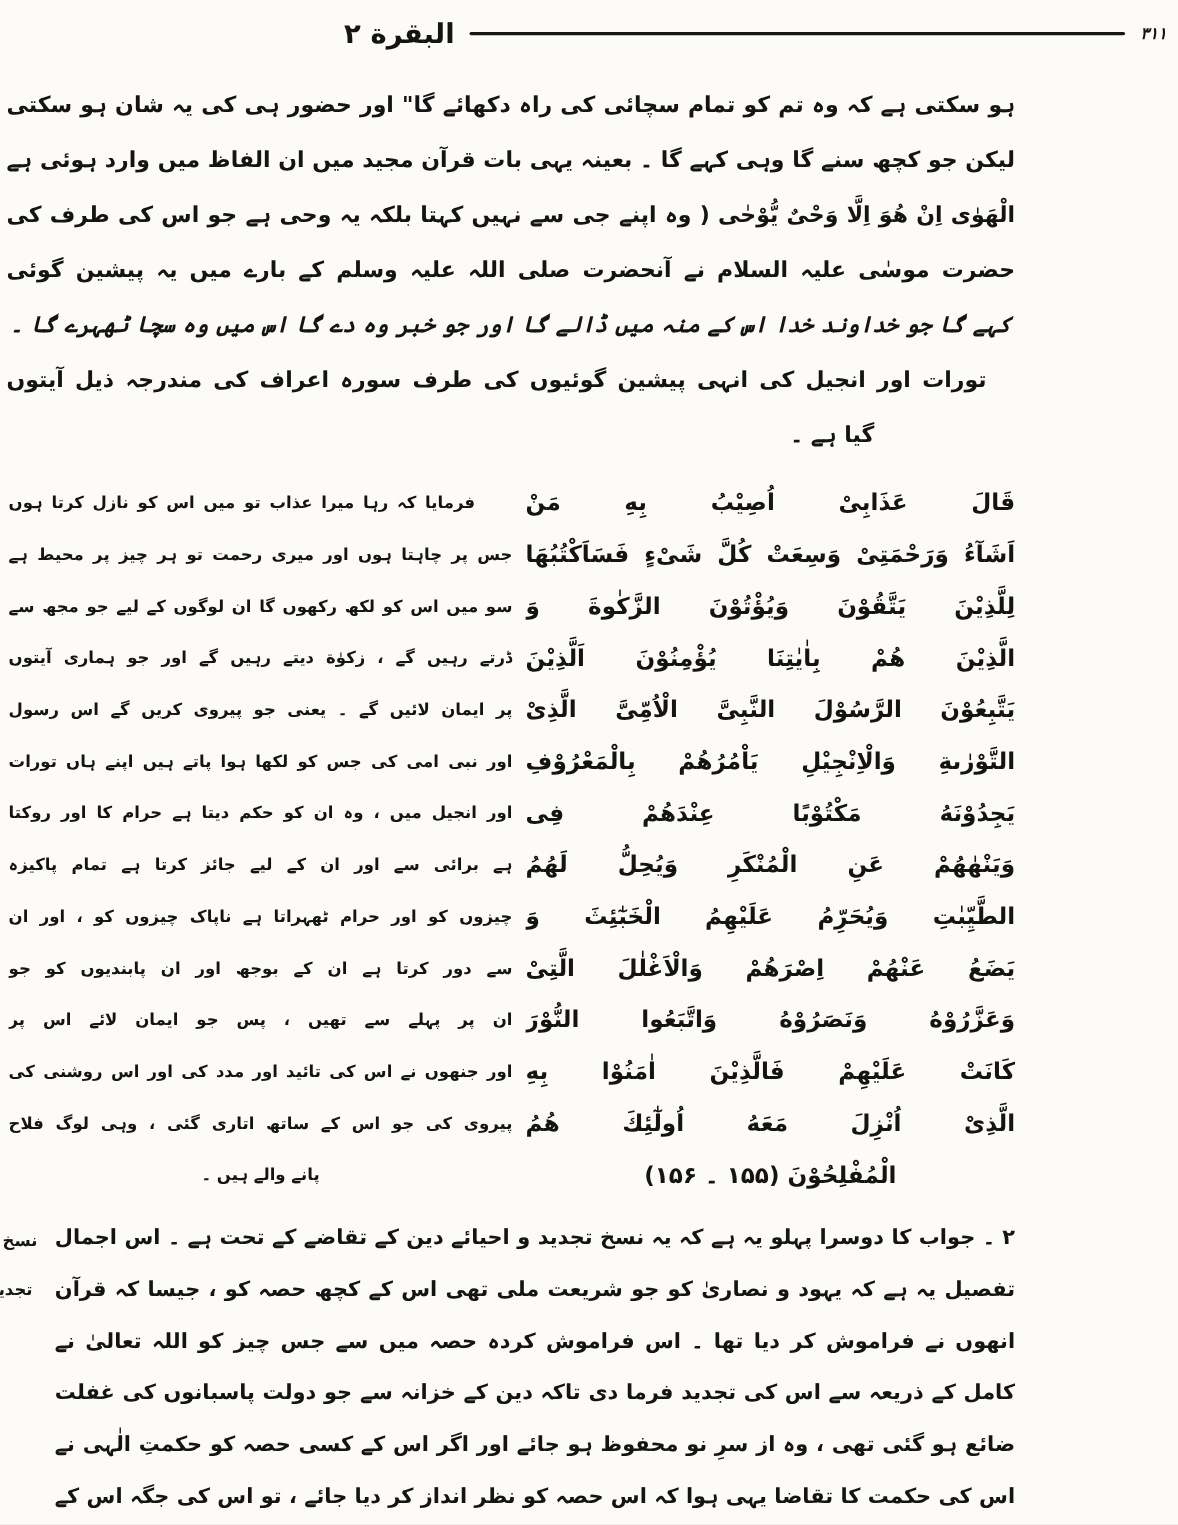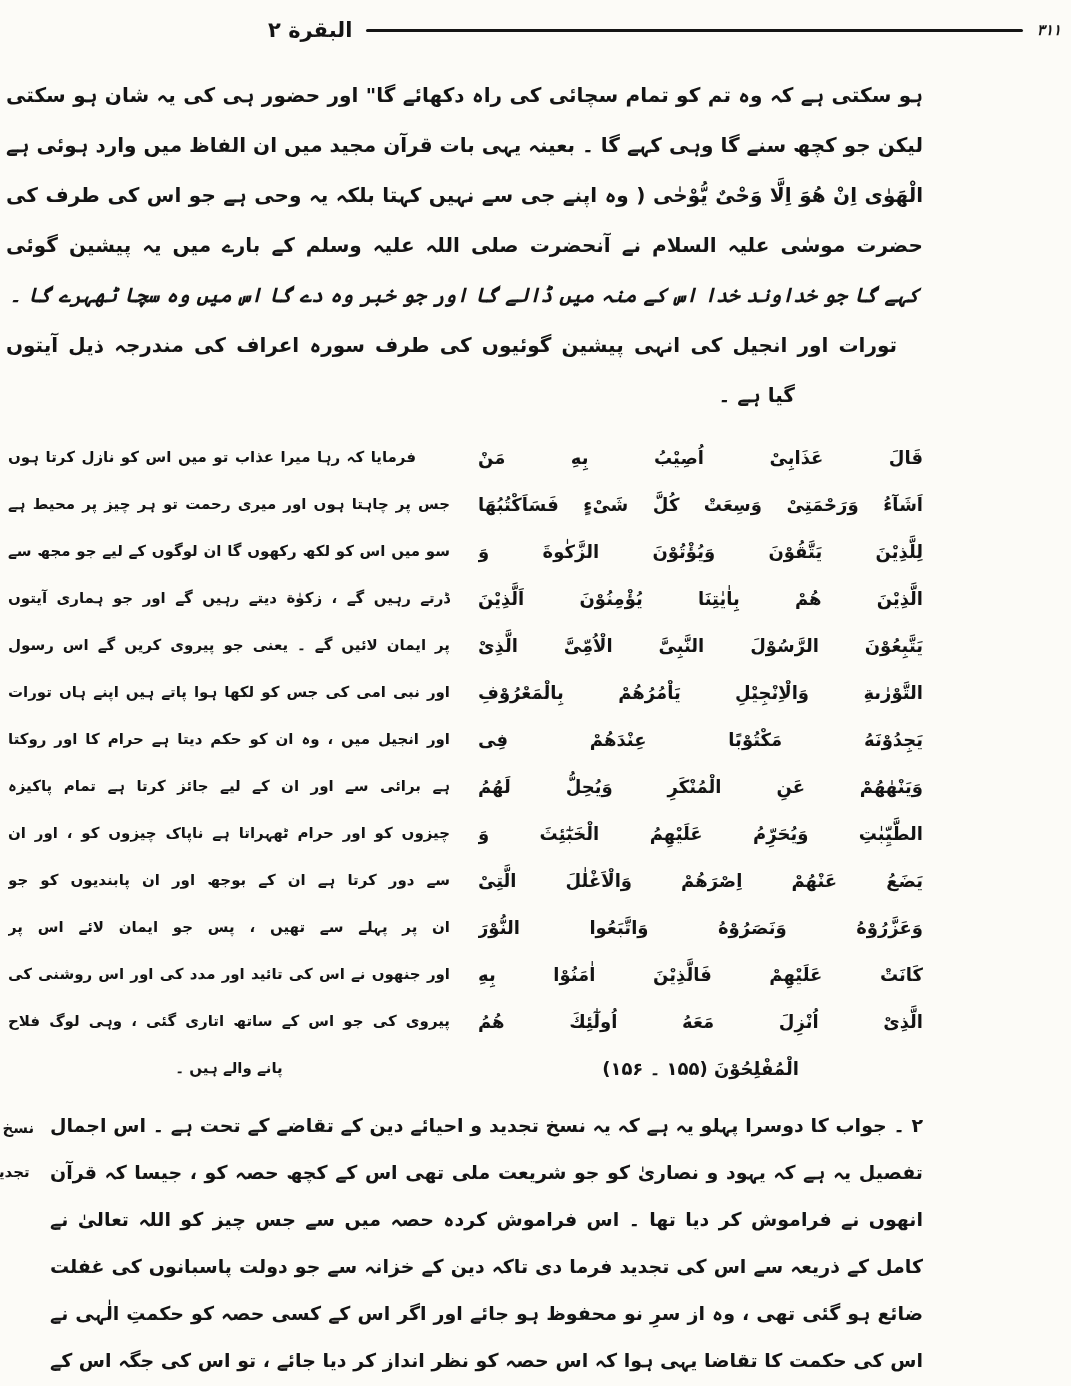--- a/index.html
+++ b/index.html
@@ -17,21 +17,21 @@
     padding-top:12px;
   }
   
   .hdr{
     display:flex;align-items:center;
     height:36px;
     padding-right:10px;padding-left:268px;
   }
   .hdr .pgnum{font-size:15px;letter-spacing:1px;font-style:italic;}
   .hdr .rule{flex:1;height:3px;background:#151515;margin:0 14px;border-radius:2px;}
-  .hdr .chapter{font-size:21px;white-space:nowrap;}
+  .hdr .chapter{font-size:25px;white-space:nowrap;margin-left:45px;}
   
   .content{padding:0 148px 0 6px;} 
   
   .content{padding-right:0;padding-left:0;margin-right:148px;margin-left:6px;}
   .jline{
     text-align:justify;
     text-align-last:justify;
     overflow:hidden;
     white-space:normal;
   }
@@ -46,24 +46,24 @@
   }
   
   .verse-section{
     display:flex;
     margin-top:14px;
     padding-right:0;
     padding-left:0;
   }
   .arabic-col{flex:0 0 445px;}
   .col-gap{flex:0 0 12px;}
-  .trans-col{flex:1 1 auto;margin-right:16px;padding-right:0;padding-left:4px;margin-left:0;}
+  .trans-col{flex:1 1 auto;margin-right:0;padding-right:0;padding-left:4px;margin-left:0;}
   .verse-section{margin-right:0;}
   .arabic-col .jline{
-    font-size:18px;line-height:47px;height:47px;
+    font-size:21px;line-height:47px;height:47px;
     direction:rtl;
   }
   .arabic-col .jline:last-child{
     text-align:left;text-align-last:center;
   }
   .trans-col .jline{
     font-size:15px;line-height:47px;height:47px;
   }
   .trans-col .jline:first-child{padding-right:34px;}
   .trans-col .jline:last-child{text-align:left;text-align-last:center;}

